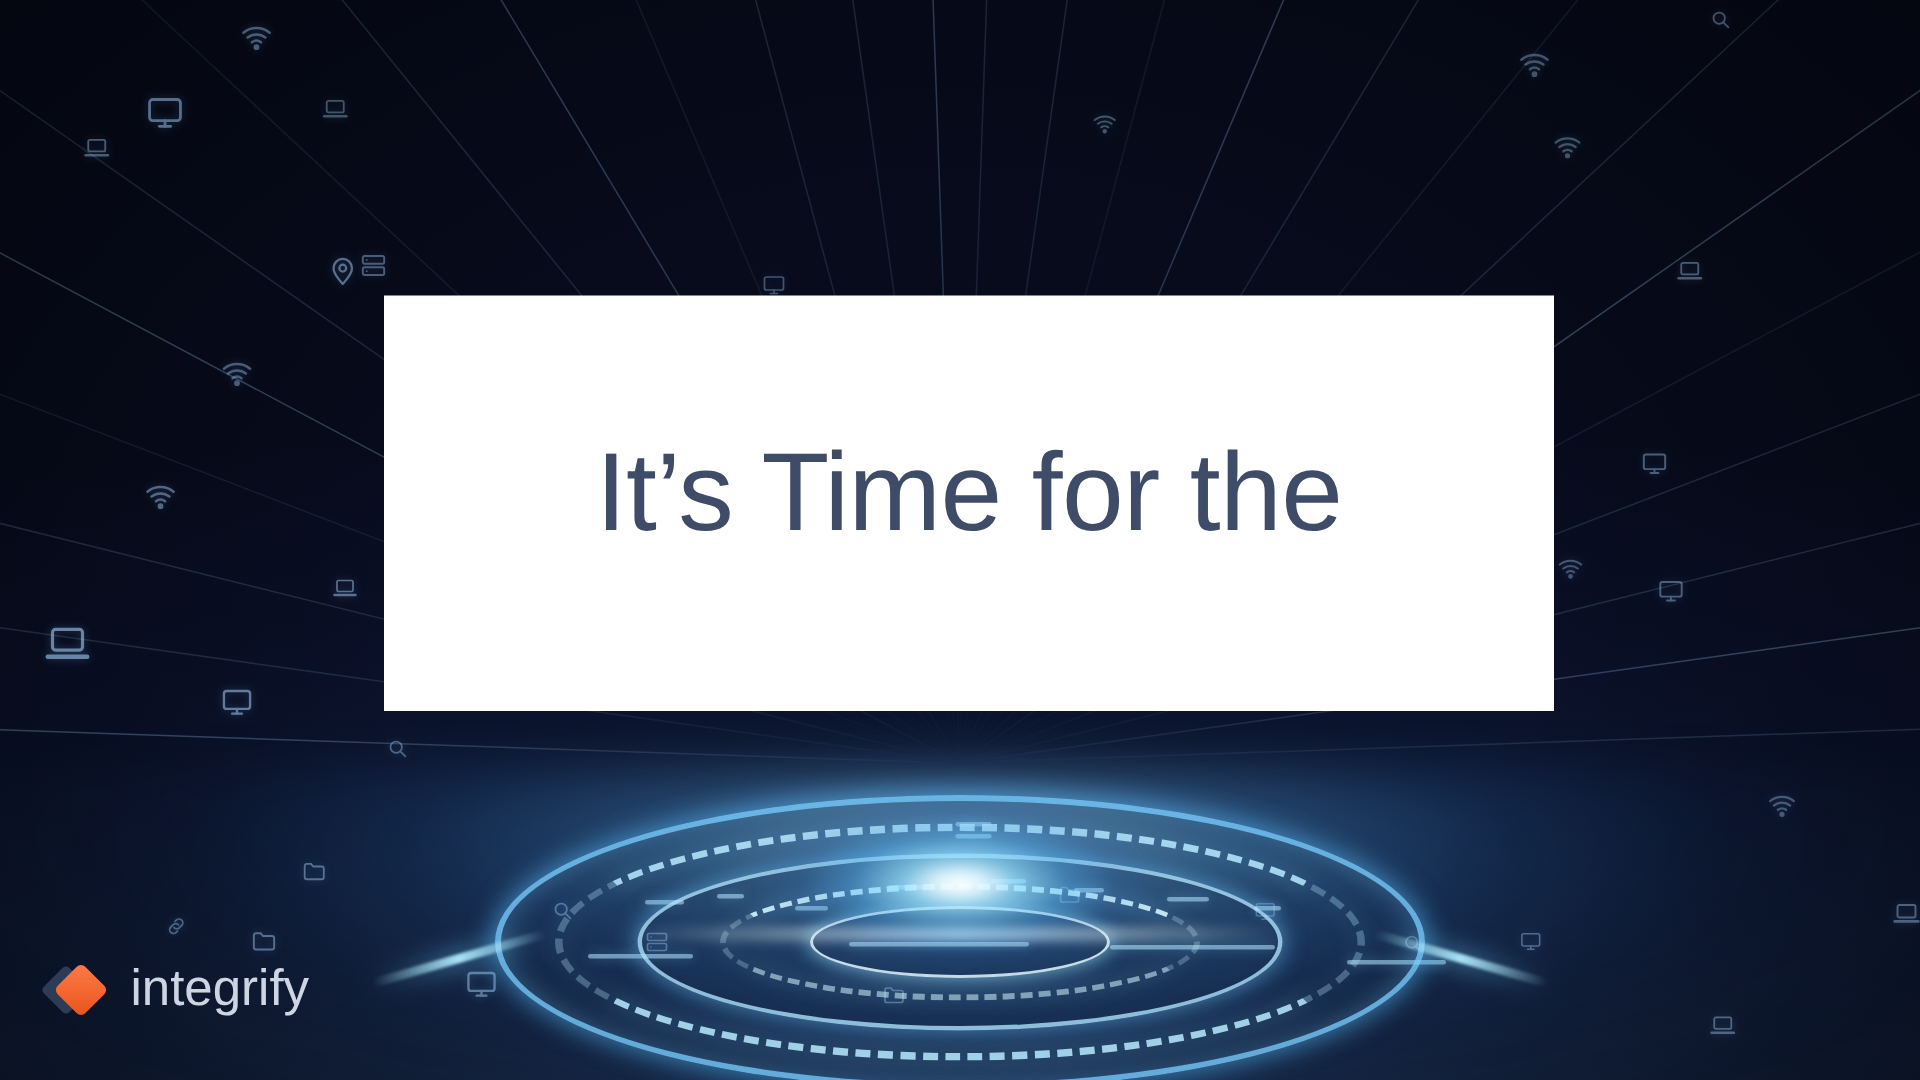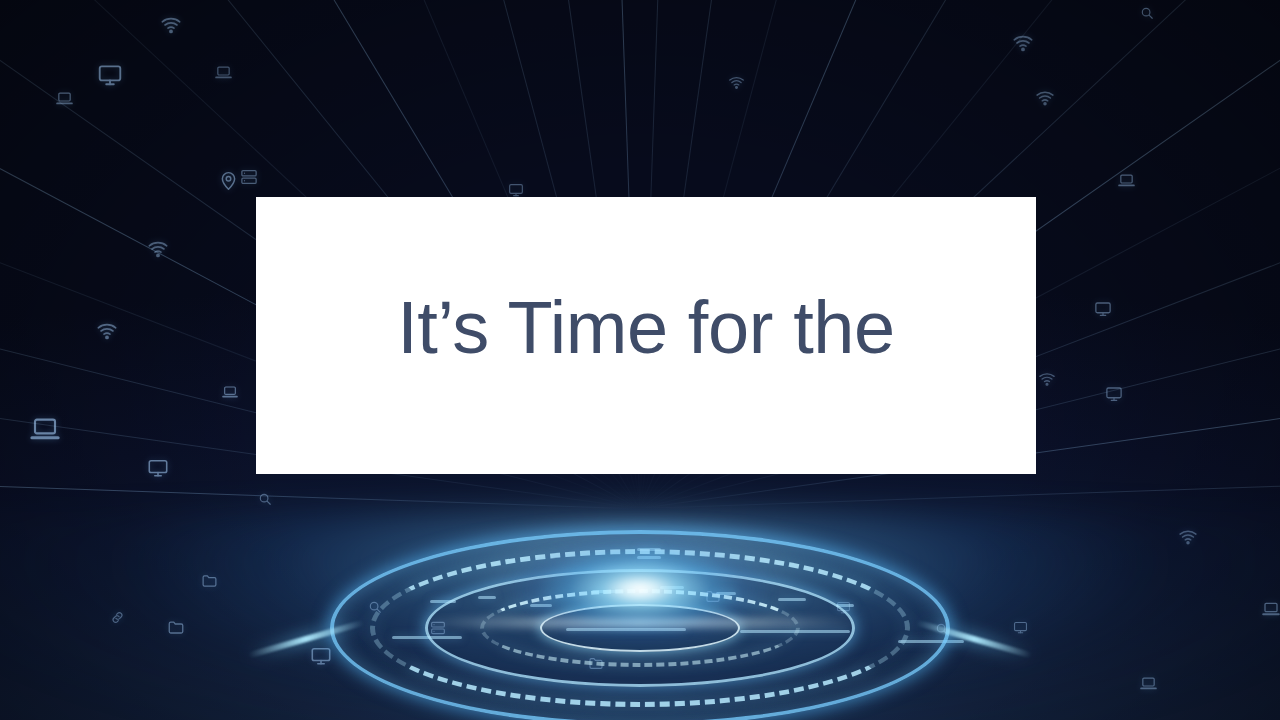--- a/index.html
+++ b/index.html
@@ -558,14 +558,21 @@
     <div class="arc" id="arc-right"></div>
 
     <div id="core-spike"></div>
     <div id="core"></div>
   </div>
 
   <div id="title-card">
     <div class="title-line" id="title-line-1">It’s Time for the</div>
   </div>
 
+  <div id="logo">
+    <div id="logo-mark">
+      <div id="logo-diamond-back"></div>
+      <div id="logo-diamond-front"></div>
+    </div>
+    <div id="logo-text">integrify</div>
+  </div>
 
 </div>
 
 </body></html>

